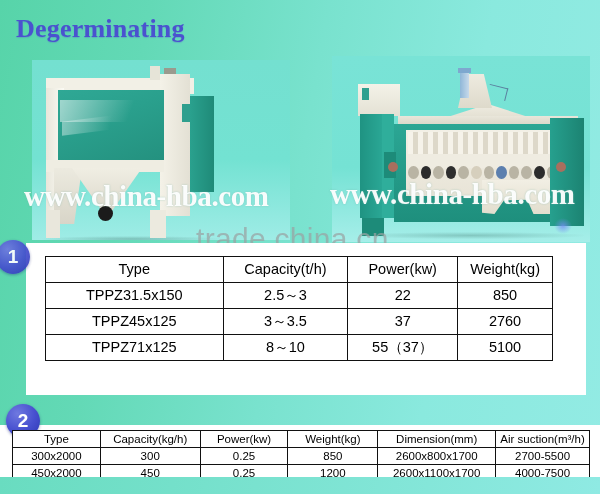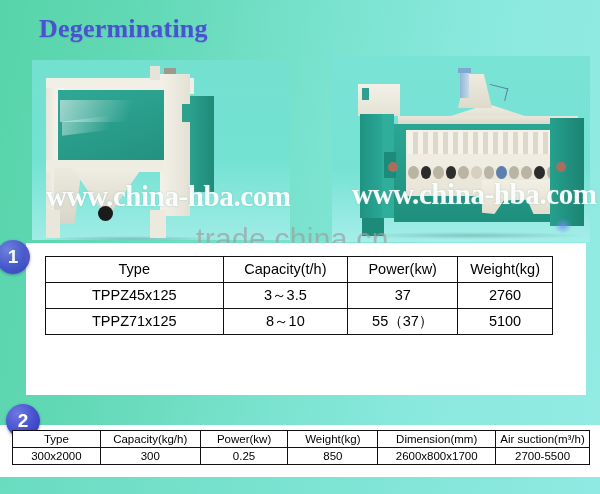--- a/index.html
+++ b/index.html
@@ -5,21 +5,21 @@
   html,body{margin:0;padding:0;}
   body{
     width:600px;height:494px;overflow:hidden;
     font-family:"Liberation Sans",sans-serif;
     background:linear-gradient(100deg,#57d4a9 0%,#63d9b6 22%,#79e2ce 48%,#8ae9de 72%,#93ebe4 100%);
     position:relative;
   }
 
   
   #title{
-    position:absolute;left:39px;top:14px;
+    position:absolute;left:16px;top:14px;
     font-family:"Liberation Serif",serif;
     font-weight:bold;font-size:26px;
     color:#4a52cf;
     letter-spacing:.2px;
     text-shadow:0 1px 1px rgba(90,110,200,.35);
   }
 
   
   #photoband{position:absolute;left:0;top:56px;width:600px;height:190px;}
 
@@ -102,21 +102,20 @@
   .m2-glow{position:absolute;left:222px;top:162px;width:18px;height:16px;
     background:radial-gradient(ellipse at center,rgba(120,140,245,.75),rgba(120,140,245,0) 70%);}
   .m2-shadow{position:absolute;left:26px;top:176px;width:226px;height:7px;
     background:radial-gradient(ellipse at center,rgba(40,90,80,.26),rgba(40,90,80,0) 74%);}
 
   
   .wm-serif{
     position:absolute;font-family:"Liberation Serif",serif;font-weight:bold;
     color:rgba(255,255,255,.94);white-space:nowrap;
     text-shadow:0 0 2px rgba(120,180,170,.55);
-    margin-left:22px;
   }
   #wm-left{left:24px;top:124px;font-size:29px;letter-spacing:-.4px;}
   #wm-right{left:330px;top:122px;font-size:29px;letter-spacing:-.4px;}
   #wm-trade{
     position:absolute;left:196px;top:222px;
     font-size:30px;color:#9aa3a3;opacity:.72;white-space:nowrap;
     letter-spacing:.3px;
   }
 
   
@@ -252,20 +251,26 @@
   <thead>
     <tr>
       <th>Type</th>
       <th>Capacity(t/h)</th>
       <th>Power(kw)</th>
       <th>Weight(kg)</th>
     </tr>
   </thead>
   <tbody>
     <tr>
+      <td>TPPZ31.5x150</td>
+      <td>2.5～3</td>
+      <td>22</td>
+      <td>850</td>
+    </tr>
+    <tr>
       <td>TPPZ45x125</td>
       <td>3～3.5</td>
       <td>37</td>
       <td>2760</td>
     </tr>
     <tr>
       <td>TPPZ71x125</td>
       <td>8～10</td>
       <td>55（37）</td>
       <td>5100</td>
@@ -297,16 +302,24 @@
   </thead>
   <tbody>
     <tr>
       <td>300x2000</td>
       <td>300</td>
       <td>0.25</td>
       <td>850</td>
       <td>2600x800x1700</td>
       <td>2700-5500</td>
     </tr>
+    <tr>
+      <td>450x2000</td>
+      <td>450</td>
+      <td>0.25</td>
+      <td>1200</td>
+      <td>2600x1100x1700</td>
+      <td>4000-7500</td>
+    </tr>
   </tbody>
 </table>
 
 <div id="bottomstrip"></div>
 
 </body></html>

